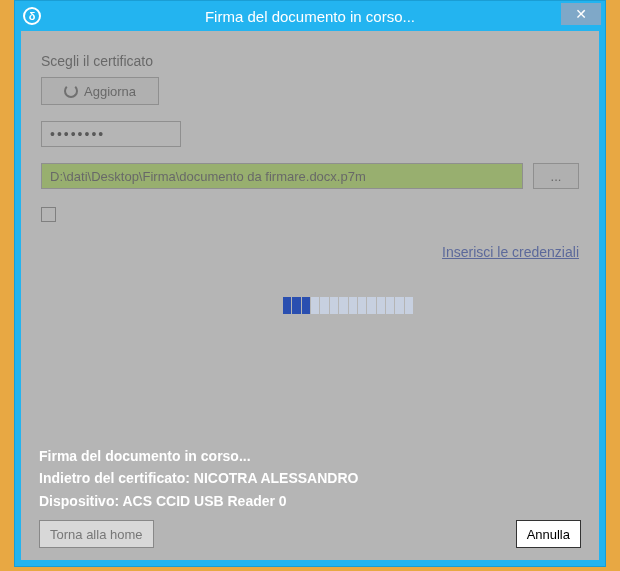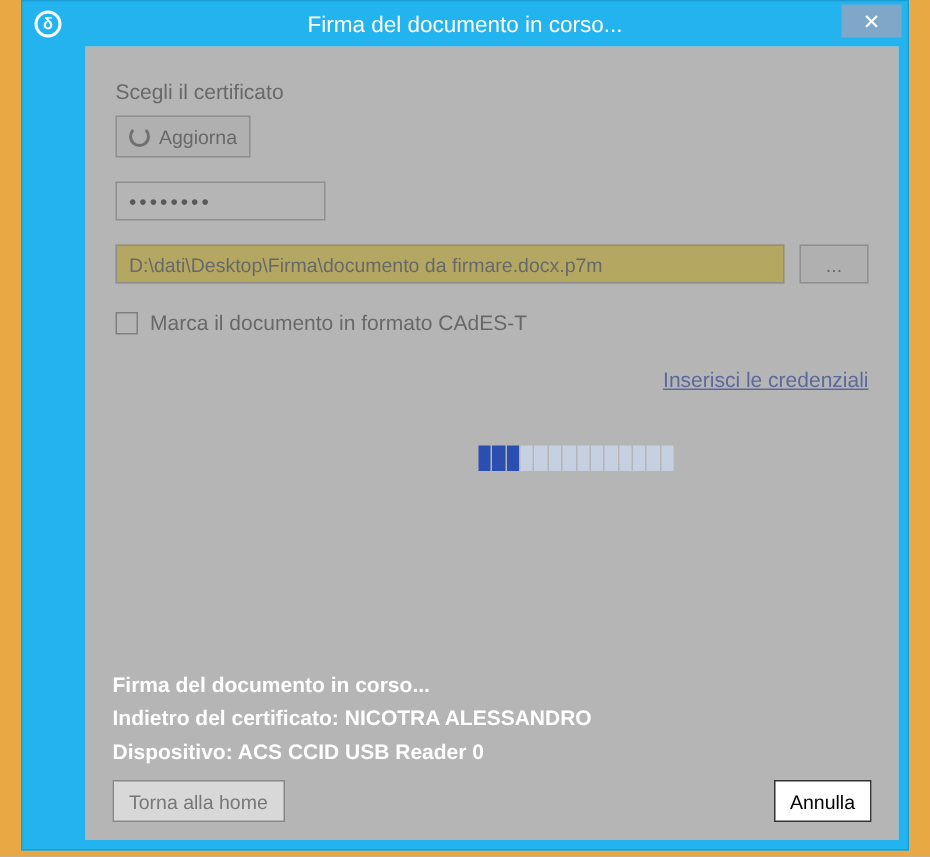--- a/index.html
+++ b/index.html
@@ -58,21 +58,20 @@
     align-items: center;
     justify-content: center;
     font-size: 14px;
     cursor: pointer;
   }
   .client {
     position: absolute;
     left: 6px; right: 6px;
     top: 30px; bottom: 6px;
     background: #fff;
-    margin-left: 36px;
   }
   
   .dimmer {
     position: absolute;
     inset: 0;
     background: rgba(120,120,120,0.55);
     pointer-events: none;
   }
   .form {
     position: absolute;
@@ -101,21 +100,21 @@
     border-left: 4px solid transparent;
     border-right: 4px solid transparent;
     border-top: 5px solid #666;
   }
   .refresh-btn {
     height: 28px;
     border: 1px solid #aaa;
     background: #f3f3f3;
     display: flex;
     align-items: center;
-    padding: 0 8px;
+    padding: 0 22px;
     gap: 6px;
     font-size: 13px;
     color: #555;
     cursor: pointer;
   }
   .refresh-icon {
     width: 14px; height: 14px;
     border: 2px solid #666;
     border-radius: 50%;
     border-top-color: transparent;
@@ -128,21 +127,21 @@
     padding: 0 8px;
     font-size: 14px;
     letter-spacing: 2px;
     color: #333;
   }
   .dest-row { display: flex; gap: 10px; align-items: center; margin-bottom: 18px; }
   .dest-input {
     flex: 1;
     height: 26px;
     border: 1px solid #aaa;
-    background: #fde047;
+    background: #bef264;
     padding: 4px 8px;
     font-size: 13px;
     color: #555;
   }
   .browse-btn {
     width: 46px; height: 26px;
     border: 1px solid #aaa;
     background: #f3f3f3;
     display: flex;
     align-items: center;
@@ -247,21 +246,20 @@
         <input class="pin-input" type="text" value="••••••••" style="">
       </div>
 
       <div class="dest-row">
         <input class="dest-input" type="text" value="D:\dati\Desktop\Firma\documento da firmare.docx.p7m" style="">
         <div class="browse-btn">...</div>
       </div>
 
       <div class="check-row">
         <div class="checkbox"></div>
-        <span>Marca il documento in formato CAdES-T</span>
       </div>
 
       <div class="cred-link">Inserisci le credenziali</div>
     </div>
 
     <div class="dimmer"></div>
 
     <div class="progress" id="progress">
         <div class="seg on"></div>
         <div class="seg on"></div>

